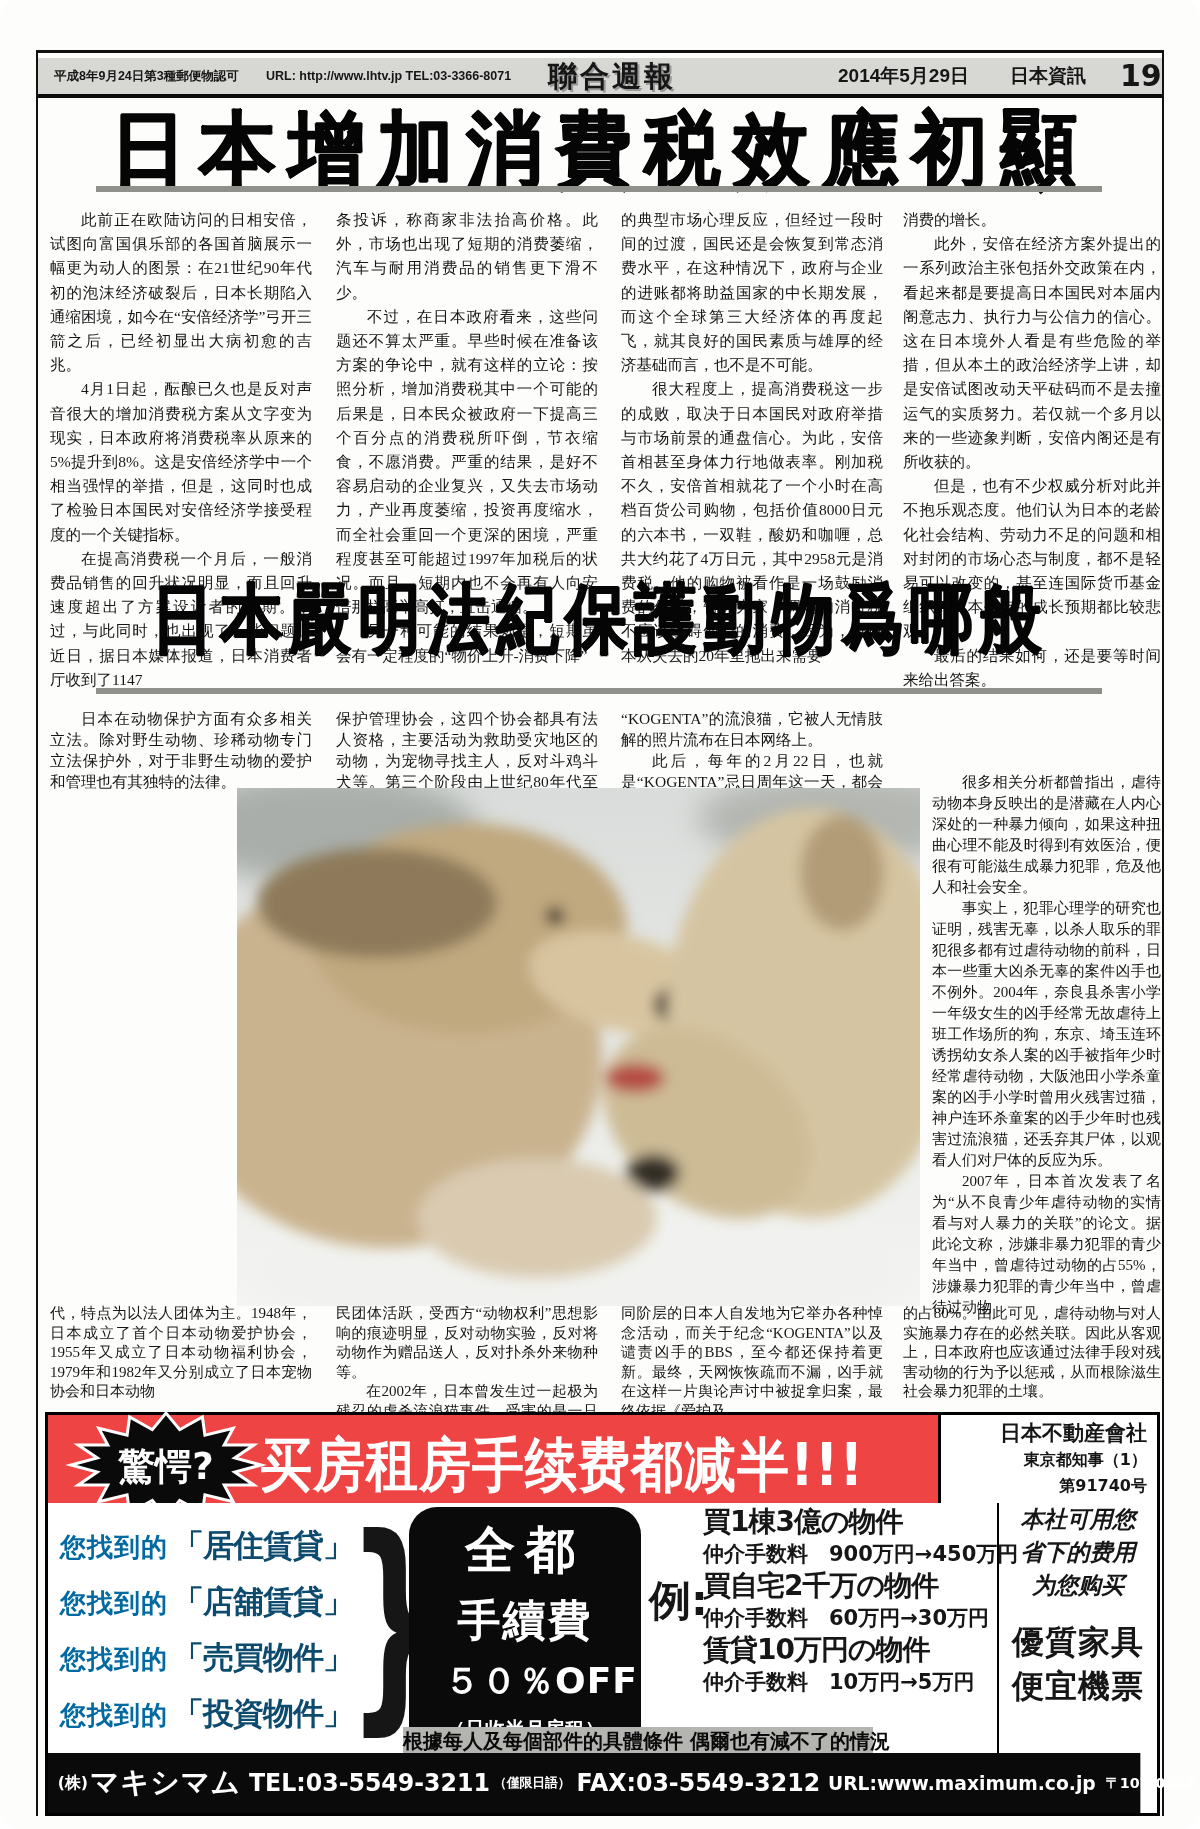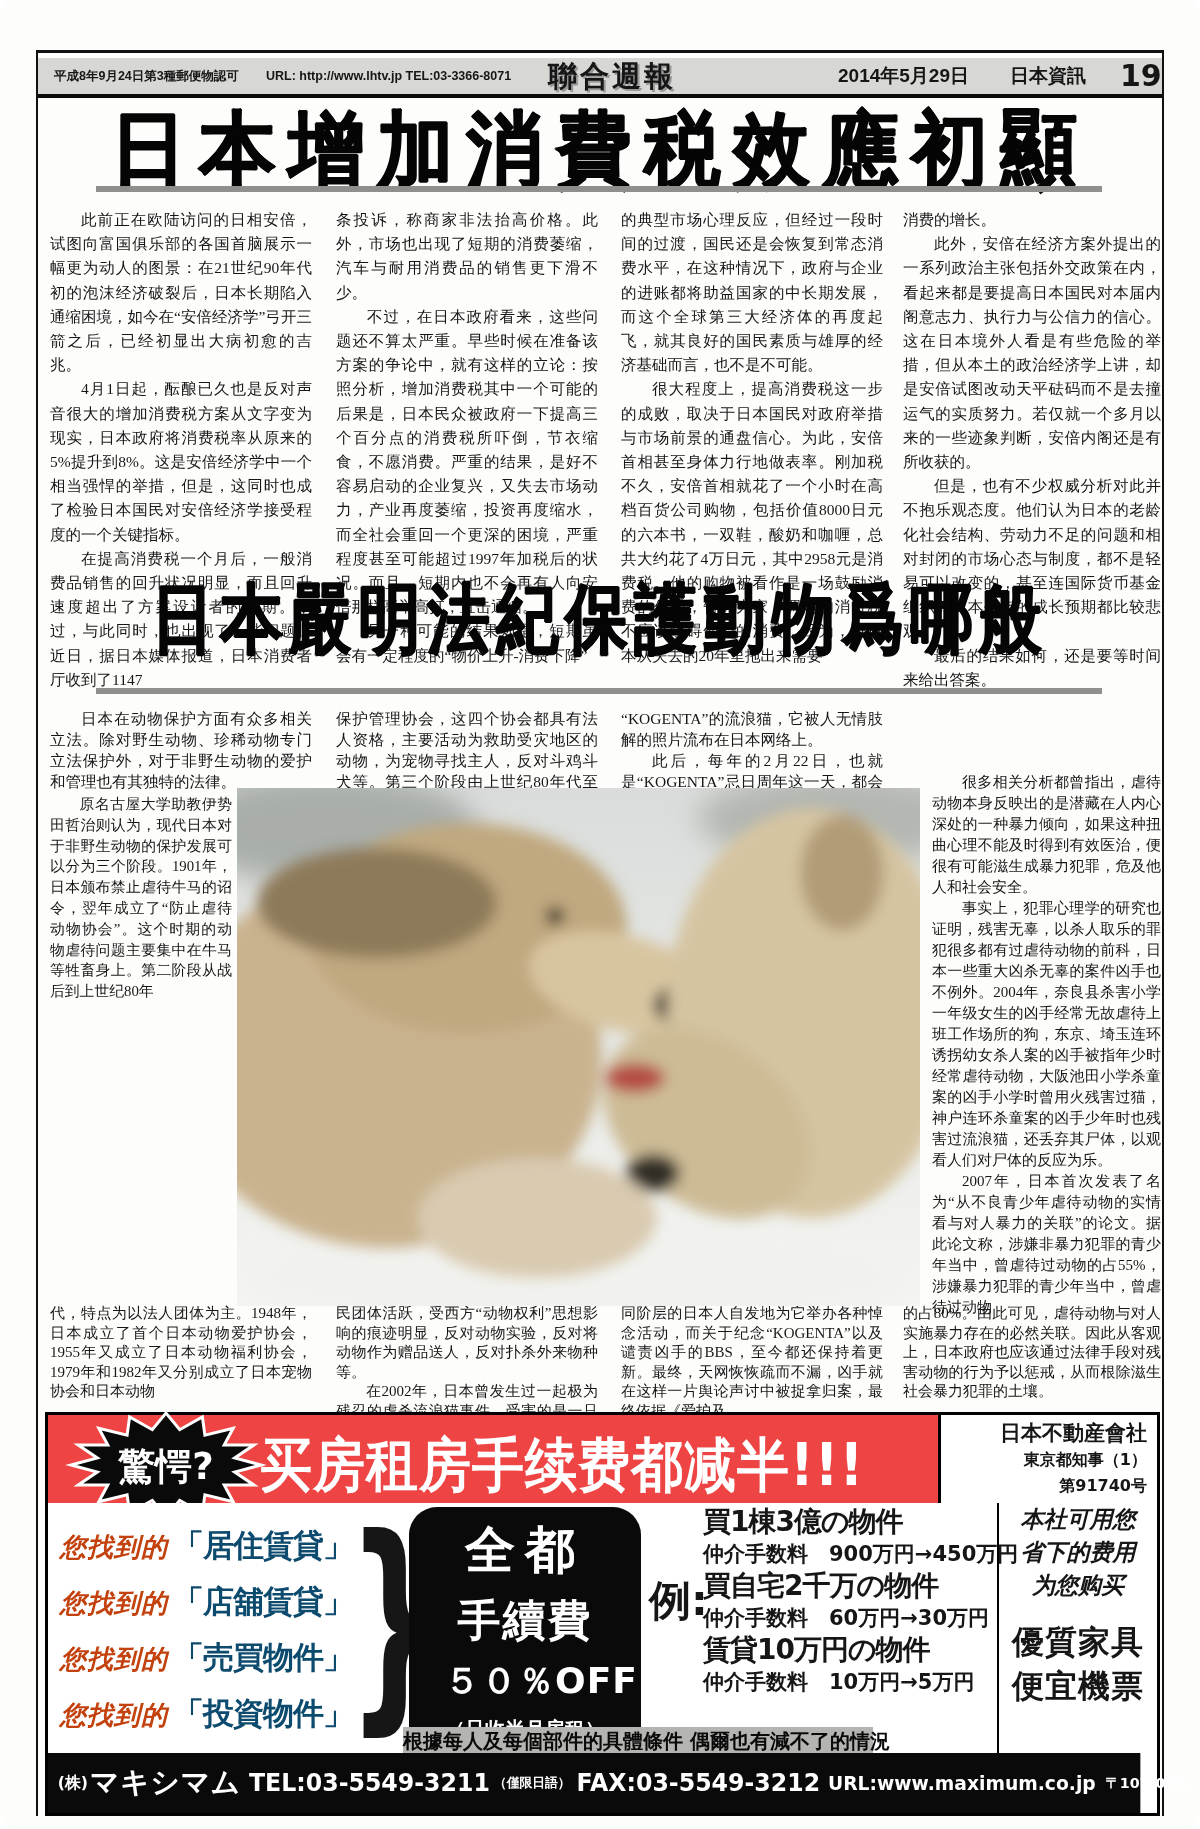--- a/index.html
+++ b/index.html
@@ -42,21 +42,21 @@
   #ad-banner{position:absolute;left:0;top:0;width:890px;height:88px;background:#ef4444;}
   #ad-banner-text{position:absolute;left:212px;top:12px;color:#fff;font-weight:900;font-size:52px;
                   letter-spacing:1px;transform:scaleY(1.12);transform-origin:top left;white-space:nowrap;}
   #ad-company{position:absolute;left:890px;top:0;width:219px;height:88px;background:#fff;
               border-left:3px solid #000;box-sizing:border-box;text-align:right;padding:4px 10px 0 0;}
   #ad-company .c1{font-weight:900;font-size:21px;line-height:28px;}
   #ad-company .c2{font-weight:700;font-size:16px;line-height:26px;}
   #star{position:absolute;left:8px;top:-16px;overflow:visible;}
   #ad-mid{position:absolute;left:0;top:88px;width:1109px;height:256px;background:#fff;}
   .found-row{position:absolute;left:12px;white-space:nowrap;}
-  .found-prefix{font-weight:700;font-size:26px;color:#c2410c;letter-spacing:1px;font-style:italic;}
+  .found-prefix{font-weight:700;font-size:26px;color:#0369a1;letter-spacing:1px;}
   .found-label{font-weight:900;font-size:31px;color:#0c4a6e;letter-spacing:-1px;}
   #brace{position:absolute;left:300px;top:-6px;width:56px;height:250px;font:700 130px/250px "DejaVu Sans",sans-serif;
          transform:scaleY(1.75) scaleX(1.05);transform-origin:center;}
   #offer-box{position:absolute;left:361px;top:4px;width:232px;height:306px;background:#0a0a0a;
              border-radius:28px;color:#fff;text-align:center;}
   #offer-box .o1{font-weight:900;font-size:50px;letter-spacing:10px;margin-top:10px;}
   #offer-box .o2{font-weight:900;font-size:43px;letter-spacing:2px;margin-top:8px;}
   #offer-box .o3{font-weight:900;font-size:36px;margin-top:7px;letter-spacing:1px;padding-left:32px;}
   #offer-box .o4{font-weight:700;font-size:20px;margin-top:10px;}
   #example-label{position:absolute;left:601px;top:70px;font-weight:900;font-size:42px;}
@@ -123,21 +123,20 @@
       <p class="para ind">最后的结果如何，还是要等时间来给出答案。</p>
     </div>
 
   <div id="headline2" class="headline">日本嚴明法紀保護動物爲哪般</div>
   <div class="rule" style="top:688px;"></div>
 
   <div class="col a2" style="left:50px;top:708px;width:262px;">
       <p class="para ind">日本在动物保护方面有众多相关立法。除对野生动物、珍稀动物专门立法保护外，对于非野生动物的爱护和管理也有其独特的法律。</p>
     </div>
   <div class="col a2n" style="left:50px;top:794px;width:182px;">
-      <p class="para ind">原名古屋大学助教伊势田哲治则认为，现代日本对于非野生动物的保护发展可以分为三个阶段。1901年，日本颁布禁止虐待牛马的诏令，翌年成立了“防止虐待动物协会”。这个时期的动物虐待问题主要集中在牛马等牲畜身上。第二阶段从战后到上世纪80年</p>
     </div>
   <div class="col a2b" style="left:50px;top:1304px;width:262px;">
       <p class="para">代，特点为以法人团体为主。1948年，日本成立了首个日本动物爱护协会，1955年又成立了日本动物福利协会，1979年和1982年又分别成立了日本宠物协会和日本动物</p>
     </div>
 
   <div class="col a2" style="left:336px;top:708px;width:262px;">
       <p class="para">保护管理协会，这四个协会都具有法人资格，主要活动为救助受灾地区的动物，为宠物寻找主人，反对斗鸡斗犬等。第三个阶段由上世纪80年代至今，主要特点是市</p>
     </div>
   <div class="col a2b" style="left:336px;top:1304px;width:262px;">
       <p class="para">民团体活跃，受西方“动物权利”思想影响的痕迹明显，反对动物实验，反对将动物作为赠品送人，反对扑杀外来物种等。</p>

